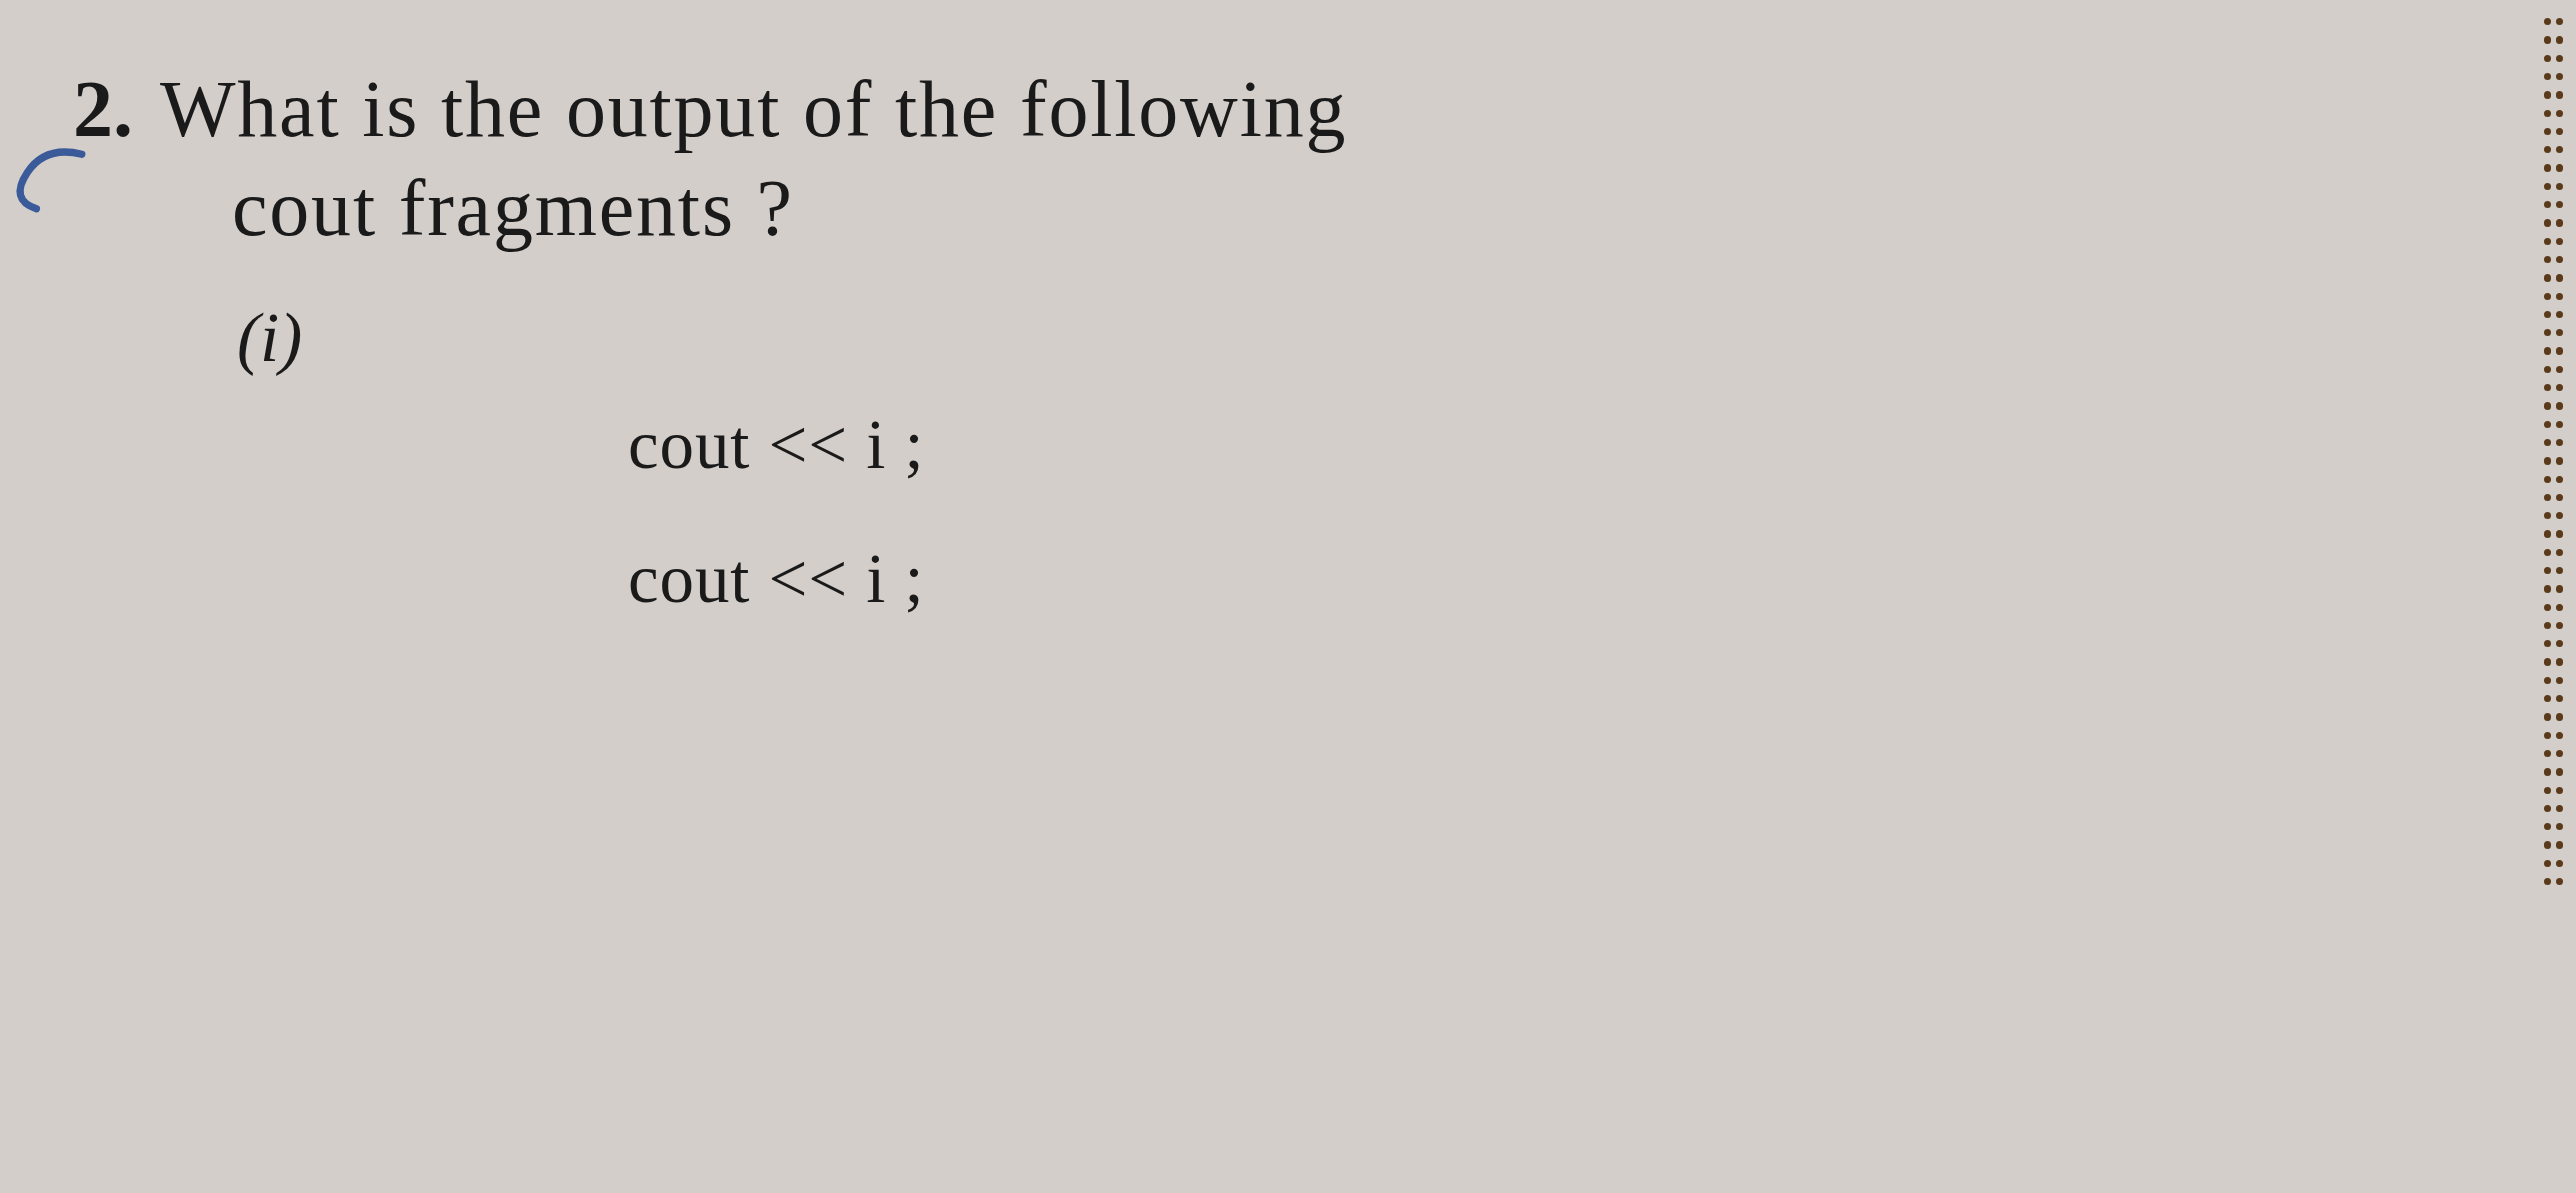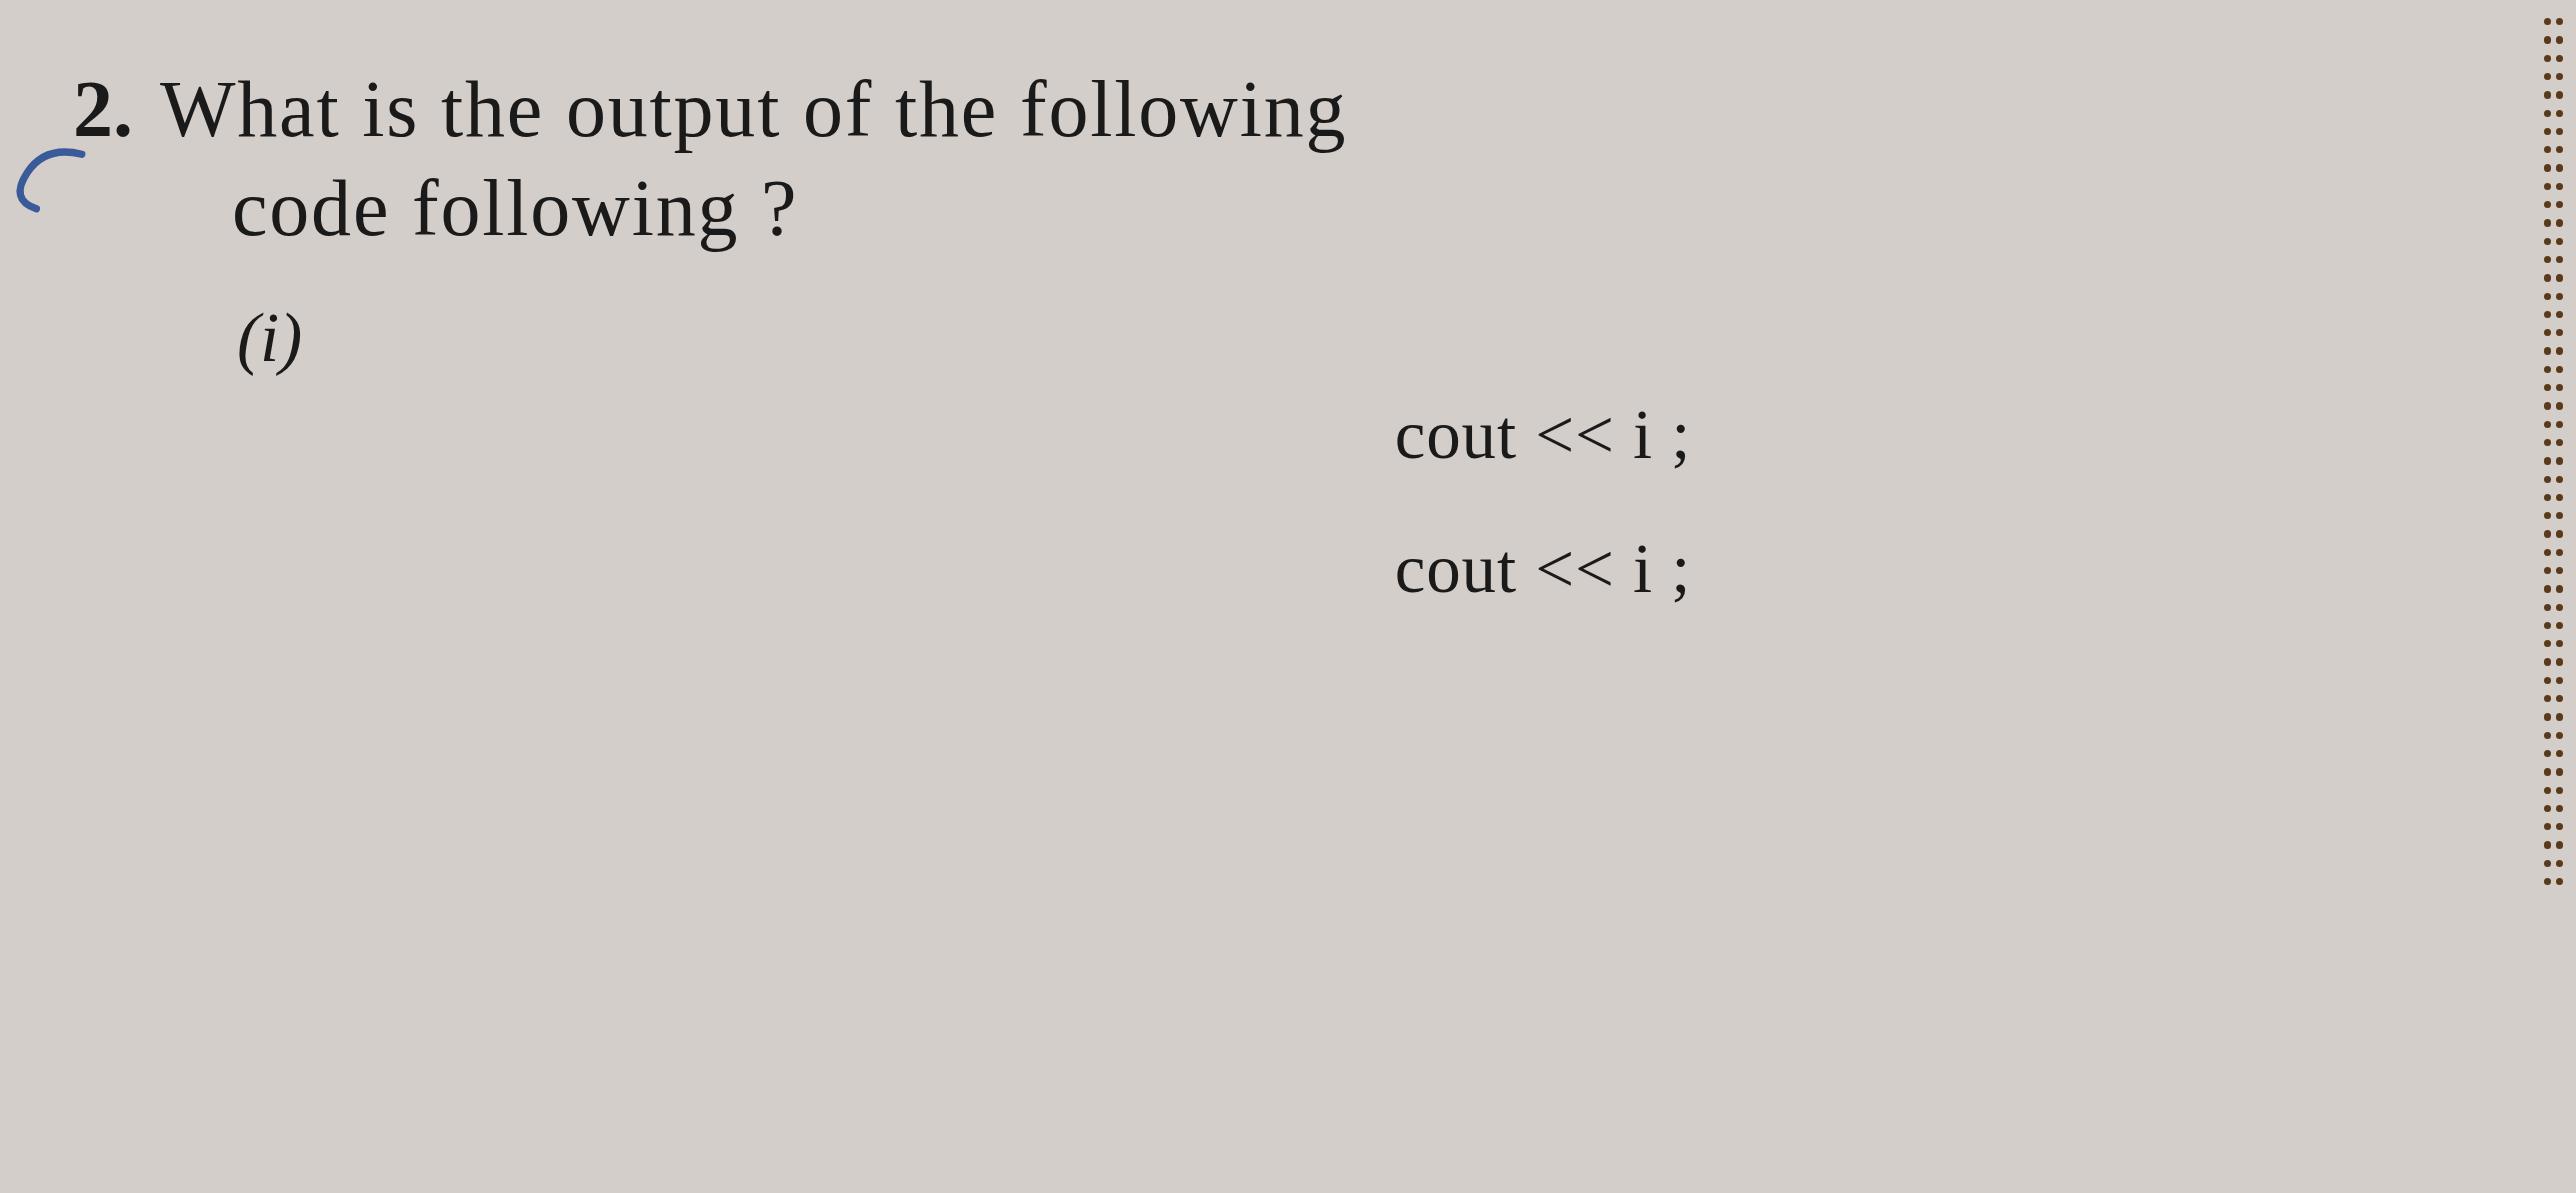--- a/index.html
+++ b/index.html
@@ -91,45 +91,44 @@
 
     .subitem-code {
       font-size: 69px;
       color: #1a1a1a;
       font-family: 'Georgia', serif;
       letter-spacing: 0.9px;
     }
 
     .subitem-cout {
       padding-left: 391px;
-      margin-top: 18px;
+      margin-top: 28px;
       font-size: 69px;
       color: #1a1a1a;
       font-family: 'Georgia', serif;
       letter-spacing: 0.9px;
-      text-align: center;
     }
   </style>
 </head>
 <body>
 
 <div class="page-container">
   <div class="main-content">
 
     <div class="question-block">
       <div class="line1">
         <span class="question-number">2.</span>
         <span class="question-text">What  is  the  output  of  the  following</span>
       </div>
       <div style="padding-left: 159px; font-size: 80px; color: #1a1a1a; font-family: 'Georgia', serif; letter-spacing: 1.8px; margin-top: 0px; position: relative;">
         
         <svg style="position: absolute; left: -82px; top: -27px;" width="109" height="91" viewBox="0 0 120 100">
           <path d="M 100 20 Q 60 10 40 40 Q 20 70 50 80" stroke="#3a5a9a" stroke-width="8" fill="none" stroke-linecap="round"></path>
         </svg>
-        <span>code  following ?</span>
+        <span>cout  fragments ?</span>
       </div>
     </div>
 
     <div class="subitem">
 
       <div style="margin-bottom: 55px;">
         <div class="subitem-row">
           <span class="subitem-label">(<em>i</em>)</span>
         </div>
         <div class="subitem-cout">cout &lt;&lt; i ;</div>

